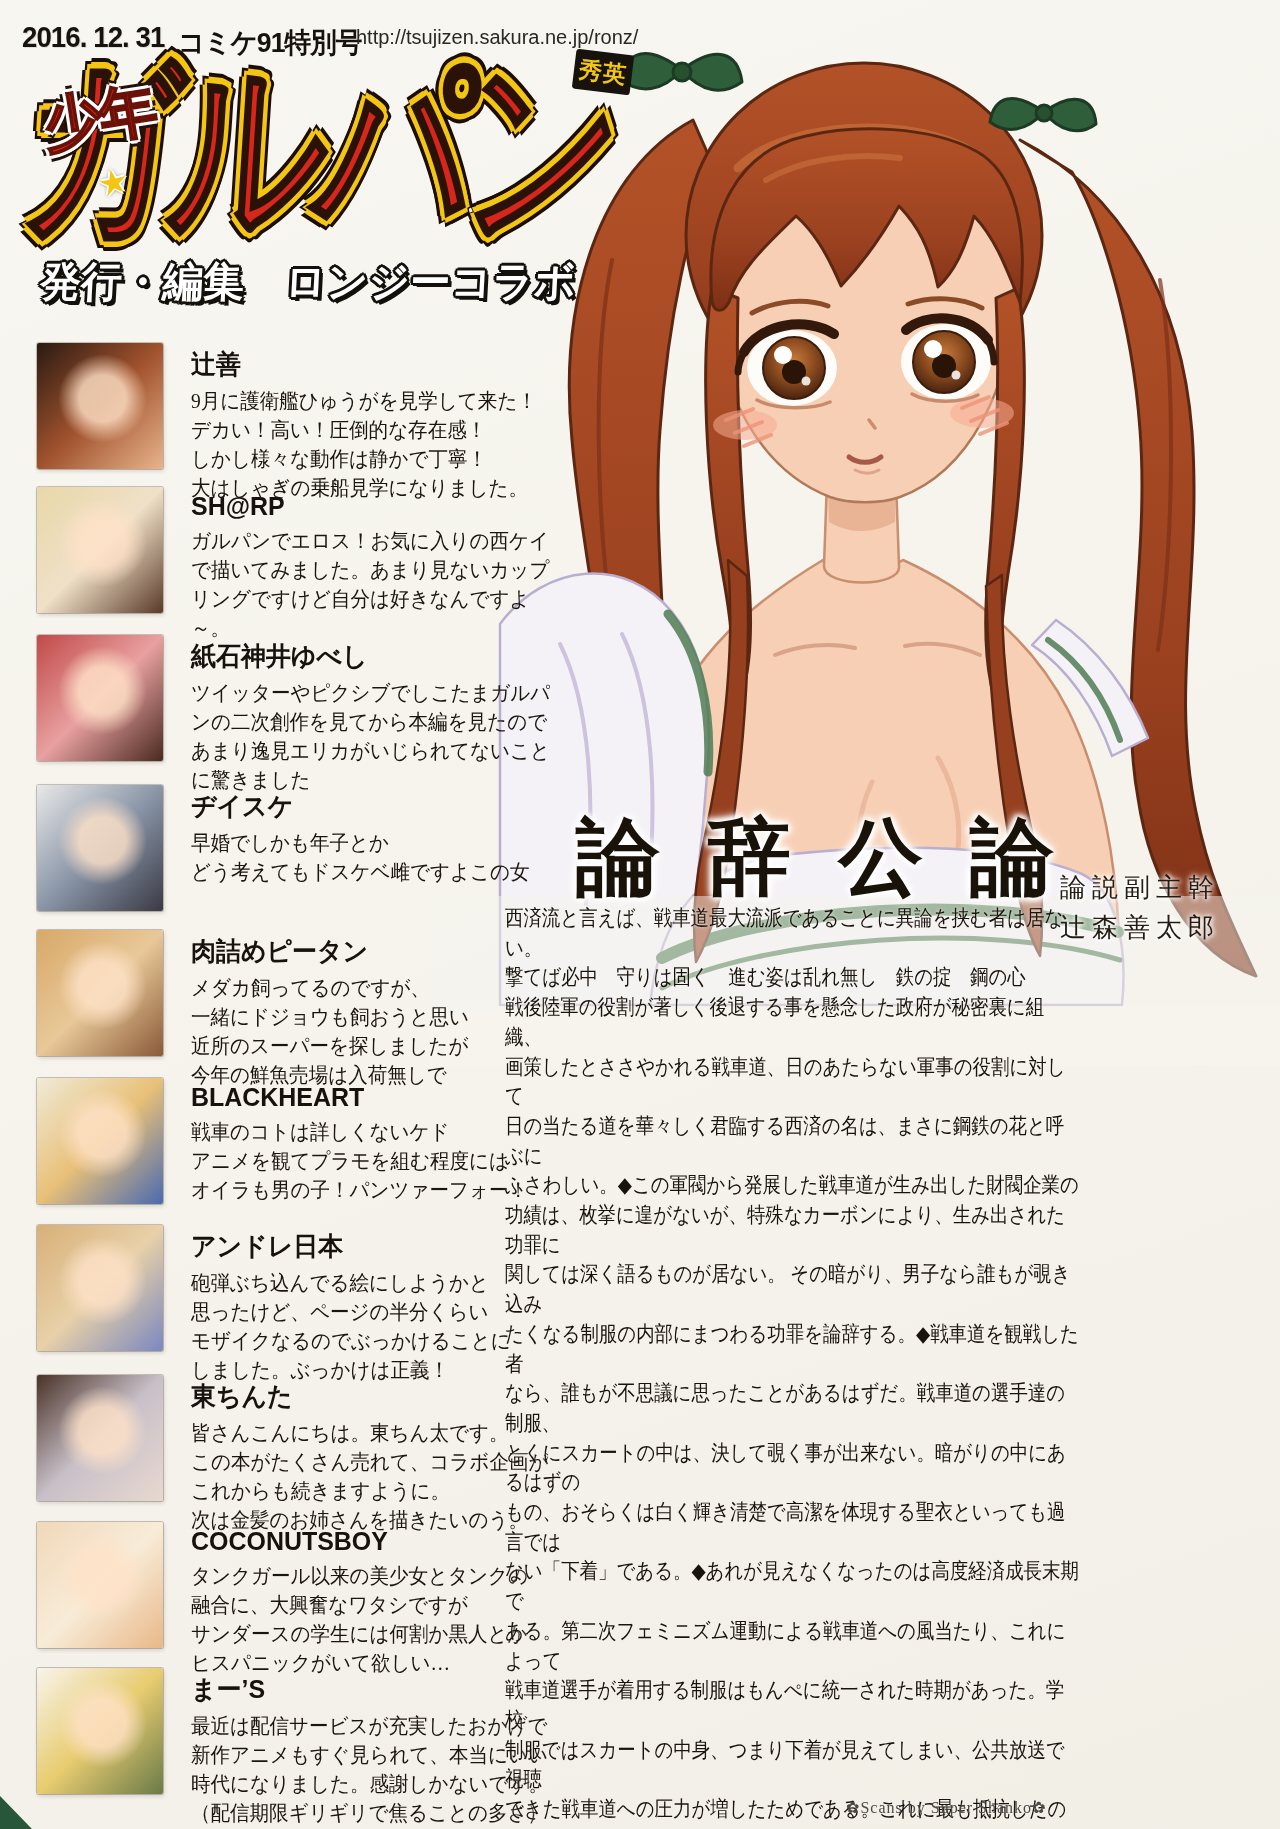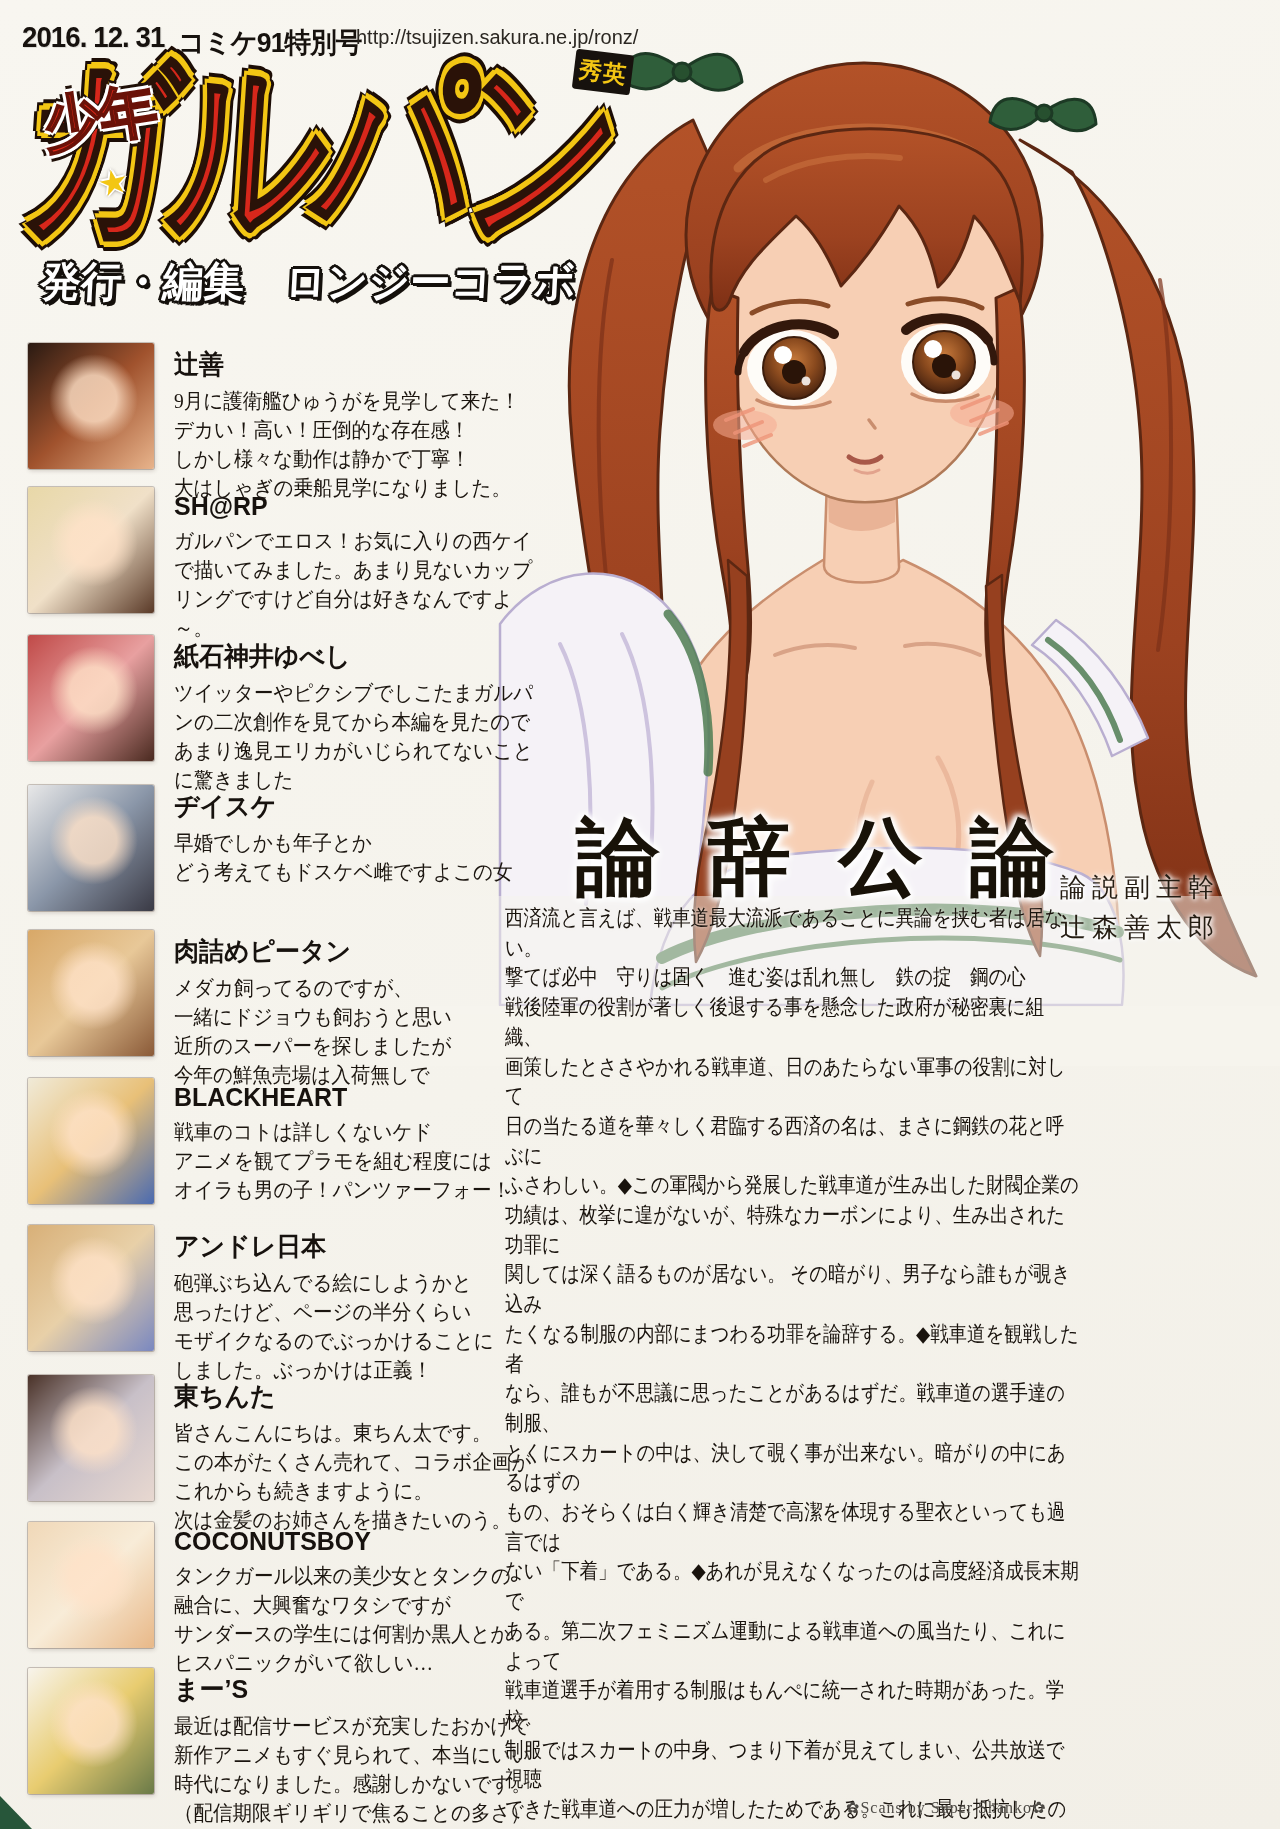--- a/index.html
+++ b/index.html
@@ -48,21 +48,21 @@
   }
   .publisher-line{
     left:42px;top:254px;font-size:42px;font-weight:bold;color:#fff;white-space:nowrap;
     letter-spacing:0;transform:skewX(-3deg) scaleX(.97);transform-origin:left top;
     text-shadow:
       -3px 0 #14100c,3px 0 #14100c,0 -3px #14100c,0 3px #14100c,
       -2px -2px #14100c,2px -2px #14100c,-2px 2px #14100c,2px 2px #14100c,
       4px 4px 0 #14100c;
   }
   
-  .contrib{left:28px;width:500px;display:flex;gap:20px;}
+  .contrib{left:37px;width:500px;display:flex;gap:28px;}
   .avatar{width:126px;height:126px;flex:0 0 126px;position:relative;border-radius:2px;
     box-shadow:0 0 0 1px rgba(60,40,30,.25),1px 2px 4px rgba(60,40,30,.18);overflow:hidden;}
   .avatar::after{content:"";position:absolute;inset:0;
     background:radial-gradient(circle at 52% 44%,rgba(255,226,200,.8) 0 24%,rgba(255,226,200,0) 46%);}
   .cbody{padding-top:4px;}
   .cname{font-size:26px;font-weight:bold;color:#17120e;letter-spacing:0;margin-bottom:5px;
     transform:scaleX(.96);transform-origin:left top;white-space:nowrap;}
   .ctext{font-family:"Liberation Serif","DejaVu Serif",serif;font-size:21px;line-height:29px;
     color:#1b150f;white-space:pre-line;width:388px;transform:scaleX(.93);transform-origin:left top;}
   

